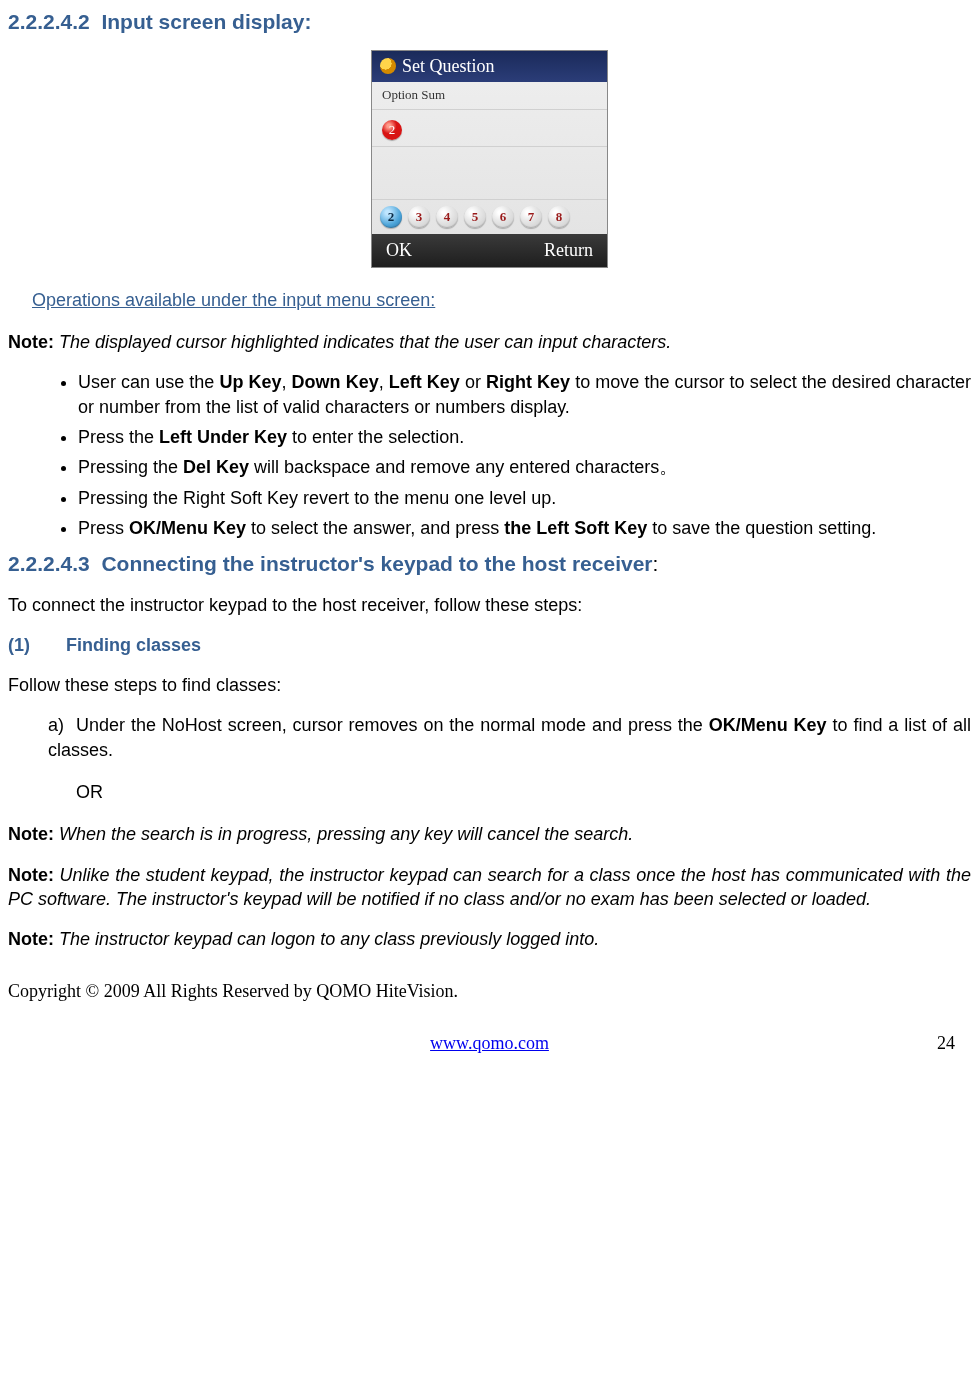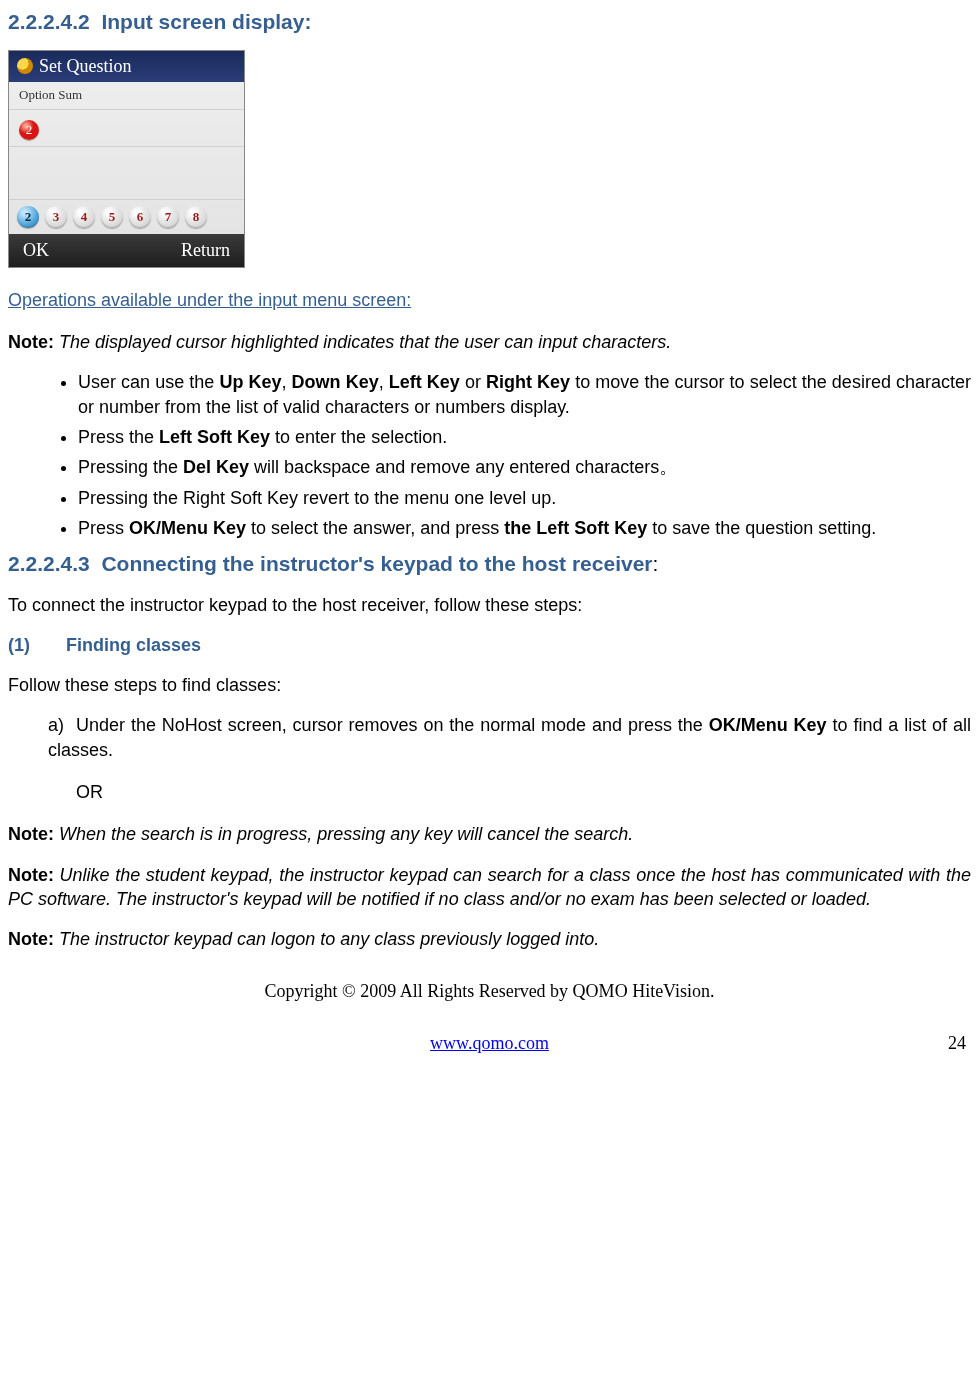--- a/index.html
+++ b/index.html
@@ -13,20 +13,21 @@
     box-sizing: border-box;
   }
   .h-blue {
     color: #365f91;
     font-weight: bold;
     font-size: 21px;
     margin: 0 0 14px 0;
   }
   .device-wrap {
     display: flex;
+    justify-content: center;
     margin-bottom: 20px;
   }
   .device {
     width: 235px;
     border: 1px solid #888;
     background: #fff;
   }
   .device-header {
     background: linear-gradient(#1a2a5a, #2b3d78);
     color: #fff;
@@ -101,20 +102,21 @@
     display: flex;
     justify-content: space-between;
     gap: 26px;
   }
   .ops-link {
     color: #365f91;
     text-decoration: underline;
     font-size: 18px;
     display: block;
     margin-bottom: 18px;
+    margin-left: 24px;
   }
   .note-line { margin-bottom: 16px; }
   .note-line .lbl { font-weight: bold; margin-top: 11px; }
   .note-line .body { font-style: italic; }
   ul.bullets {
     list-style: disc;
     padding-left: 70px;
     margin: 0 0 10px 0;
   }
   ul.bullets li {
@@ -129,35 +131,35 @@
     font-size: 18px;
     margin: 0 0 16px 0;
   }
   .sub-step .num { display:inline-block; margin-right: 36px; }
   .finding-intro { margin-bottom: 16px; }
   .lettered { padding-left: 40px; margin-bottom: 16px; }
   .lettered .row { margin-bottom: 18px; text-align: justify; }
   .lettered .let { display: inline-block; width: 28px; }
   .or-row { padding-left: 68px; margin-bottom: 18px; }
   .footer {
-    text-align: center;
+    text-align: left;
     font-family: "Times New Roman", Times, serif;
     font-size: 18px;
     margin-top: 28px;
   }
   .footer-row2 {
     display: flex;
     justify-content: center;
     align-items: baseline;
     position: relative;
     margin-top: 27px;
   }
   .page-num {
     position: absolute;
-    right: 5px;
+    right: 16px;
   }
   .footer a { color: #0000ee; text-decoration: underline; }
 </style>
 </head>
 <body>
 
 <div class="h-blue">
   <span>2.2.2.4.2</span>&nbsp;&nbsp;<span>Input screen display:</span>
 </div>
 
@@ -195,21 +197,21 @@
 <div class="note-line">
   <span class="lbl">Note:</span>
   <span class="body">The displayed cursor highlighted indicates that the user can input characters.</span>
 </div>
 
 <ul class="bullets">
   <li>
     <span>User can use the </span><span class="bold">Up Key</span><span>, </span><span class="bold">Down Key</span><span>, </span><span class="bold">Left Key</span><span> or </span><span class="bold">Right Key</span><span> to move the cursor to select the desired character or number from the list of valid characters or numbers display.</span>
   </li>
   <li>
-    <span>Press the </span><span class="bold">Left Soft Key</span><span> to enter the selection.</span>
+    <span>Press the </span><span class="bold">Left Under Key</span><span> to enter the selection.</span>
   </li>
   <li>
     <span>Pressing the </span><span class="bold">Del Key</span><span> will backspace and remove any entered characters。</span>
   </li>
   <li>
     <span>Pressing the Right Soft Key revert to the menu one level up.</span>
   </li>
   <li>
     <span>Press </span><span class="bold">OK/Menu Key</span><span> to select the answer, and press </span><span class="bold">the Left Soft Key</span><span> to save the question setting.</span>
   </li>

